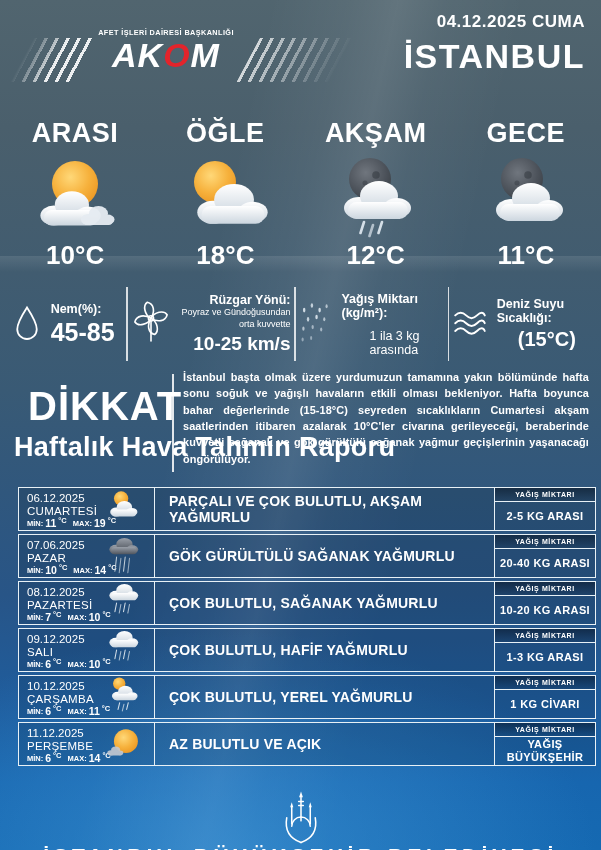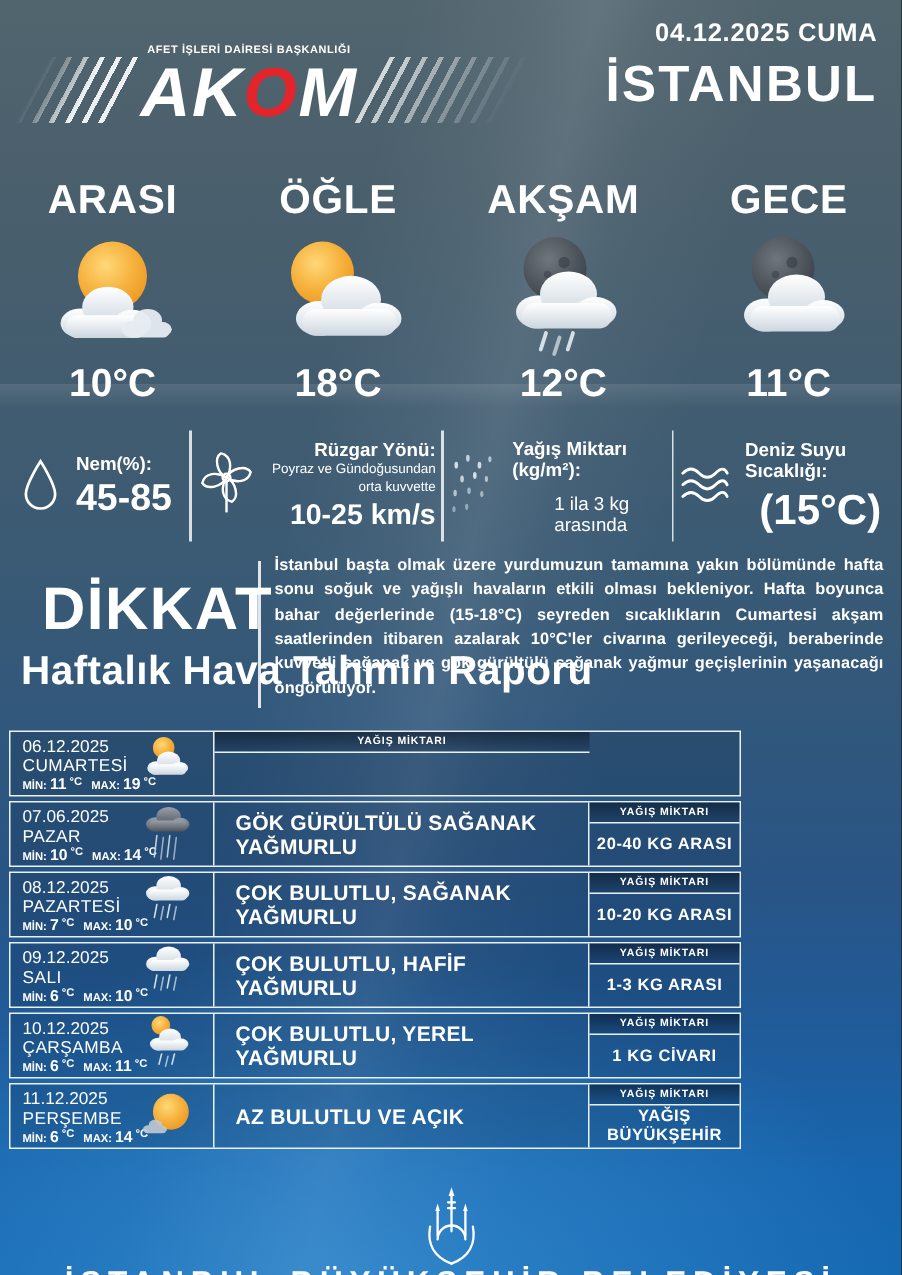--- a/index.html
+++ b/index.html
@@ -15,21 +15,21 @@
     background:linear-gradient(180deg, rgba(255,255,255,.10), rgba(255,255,255,0));}
 
   
   .logo-block{position:absolute;left:16px;top:28px;width:340px;height:66px;}
   .stripes{position:absolute;top:10px;height:44px;transform:skewX(-28deg);
     background:repeating-linear-gradient(to right, rgba(255,255,255,.9) 0 3.5px, transparent 3.5px 11px);}
   .stripes-left{left:6px;width:64px;-webkit-mask-image:linear-gradient(to right,transparent,#000 55%);mask-image:linear-gradient(to right,transparent,#000 55%);}
   .stripes-right{left:232px;width:104px;opacity:.85;-webkit-mask-image:linear-gradient(to right,#000,transparent 90%);mask-image:linear-gradient(to right,#000,transparent 90%);}
   .logo-text{position:absolute;left:72px;top:0;width:156px;text-align:center;}
   .dept{font-size:7.3px;font-weight:700;letter-spacing:.4px;white-space:nowrap;}
-  .akom{font-size:46px;line-height:1;font-weight:800;font-style:italic;letter-spacing:1px;margin-top:1px;}
+  .akom{font-size:34px;line-height:1;font-weight:800;font-style:italic;letter-spacing:1px;margin-top:1px;}
   .akom .o{color:var(--accent,#e3242b);}
   .header-right{position:absolute;right:16px;top:12px;text-align:right;}
   .hdr-date{font-size:17px;font-weight:700;letter-spacing:.5px;}
   .hdr-city{font-size:34px;font-weight:700;letter-spacing:1.5px;margin-top:5px;}
 
   
   .periods{position:absolute;top:118px;left:0;width:100%;display:flex;}
   .period{flex:1;text-align:center;}
   .p-label{font-size:27px;font-weight:800;letter-spacing:.5px;}
   .p-icon{width:106px;height:92px;margin:1px auto 0;}
@@ -40,31 +40,31 @@
   .metrics{position:absolute;top:283px;left:0;right:0;height:82px;display:flex;align-items:stretch;}
   .metric{display:flex;align-items:center;justify-content:center;gap:9px;position:relative;padding:0 4px;box-sizing:border-box;}
   .metric.m0{width:21%;align-items:center;} .metric.m1{width:28%;text-align:right;} .metric.m2{width:25.5%;} .metric.m3{width:25.5%;}
   .metric + .metric::before{content:"";position:absolute;left:0;top:4px;bottom:4px;width:1.5px;background:rgba(255,255,255,.8);}
   .m-icon svg{display:block;}
   .m-label{font-size:12.5px;font-weight:600;}
   .m-desc{font-size:9px;line-height:1.3;max-width:128px;}
   .v-big{font-size:25px;font-weight:700;margin-top:2px;}
   .v-mid{font-size:19px;font-weight:600;margin-top:2px;}
   .v-sm{font-size:12.5px;margin-top:9px;margin-left:28px;}
-  .v-mid2{font-size:28px;font-weight:700;text-align:center;margin-top:3px;}
+  .v-mid2{font-size:20px;font-weight:700;text-align:center;margin-top:3px;}
 
   
   .w-title{position:absolute;left:28px;top:384px;font-size:40px;font-weight:800;letter-spacing:1px;}
   .w-rule{position:absolute;left:172px;top:374px;width:2px;height:98px;background:rgba(255,255,255,.85);}
   .w-text{position:absolute;left:183px;top:369px;width:406px;margin:0;font-size:10.9px;font-weight:700;
     text-align:justify;line-height:1.5;letter-spacing:.1px;}
 
   
   .weekly-heading{position:absolute;left:14px;top:432px;margin:0;font-size:27px;font-weight:700;letter-spacing:.3px;}
-  .wtable{position:absolute;left:6px;top:487px;width:488px;}
+  .wtable{position:absolute;left:18px;top:487px;width:578px;}
   .row{display:grid;grid-template-columns:136px 1fr 100px;height:42px;margin-bottom:3px;
     border:1px solid var(--tborder,rgba(232,241,246,.92));background:rgba(8,25,45,.16);}
   .c-day{position:relative;border-right:1px solid var(--tborder,rgba(232,241,246,.92));padding:4px 6px 3px 8px;box-sizing:border-box;}
   .r-date{font-size:11.5px;}
   .r-day{font-size:11.5px;letter-spacing:.3px;margin-top:1px;}
   .r-mm{position:absolute;left:8px;bottom:2px;font-size:7.5px;font-weight:700;display:flex;align-items:flex-end;gap:2px;}
   .mm-val{font-size:10.5px;line-height:1;}
   .mm-deg{font-size:7.5px;position:relative;top:-3px;}
   .mm-max{margin-left:4px;}
   .r-icon{position:absolute;right:2px;top:50%;transform:translateY(-50%);width:56px;height:44px;}
@@ -264,22 +264,24 @@
           <div class="r-icon"><svg viewBox="0 0 100 92" preserveAspectRatio="xMidYMid meet">
               <circle cx="44" cy="24" r="15" fill="url(#gsun)"></circle>
               <g transform="translate(50 48) scale(0.85)" fill="url(#gcw)" opacity="1">
                 <ellipse cx="-19" cy="5" rx="15" ry="11"></ellipse>
                 <ellipse cx="1" cy="-7" rx="19" ry="15"></ellipse>
                 <ellipse cx="19" cy="5" rx="14" ry="10"></ellipse>
                 <rect x="-30" y="-1" width="60" height="17" rx="8.5"></rect>
               </g>
             </svg></div>
         </div>
-        <div class="c-amt">
-          <div class="amt-h">YAĞIŞ MİKTARI</div>
+        <div class="c-desc">PARÇALI VE ÇOK BULUTLU, AKŞAM YAĞMURLU</div>
+        <div class="c-amt">
+          <div class="amt-h">YAĞIŞ MİKTARI</div>
+          <div class="amt-v">2-5 KG ARASI</div>
         </div>
       </div>
       <div class="row">
         <div class="c-day">
           <div class="r-date">07.06.2025</div>
           <div class="r-day">PAZAR</div>
           <div class="r-mm">
             <span>MİN:</span>
             <span class="mm-val">10</span>
             <span class="mm-deg">°C</span>

